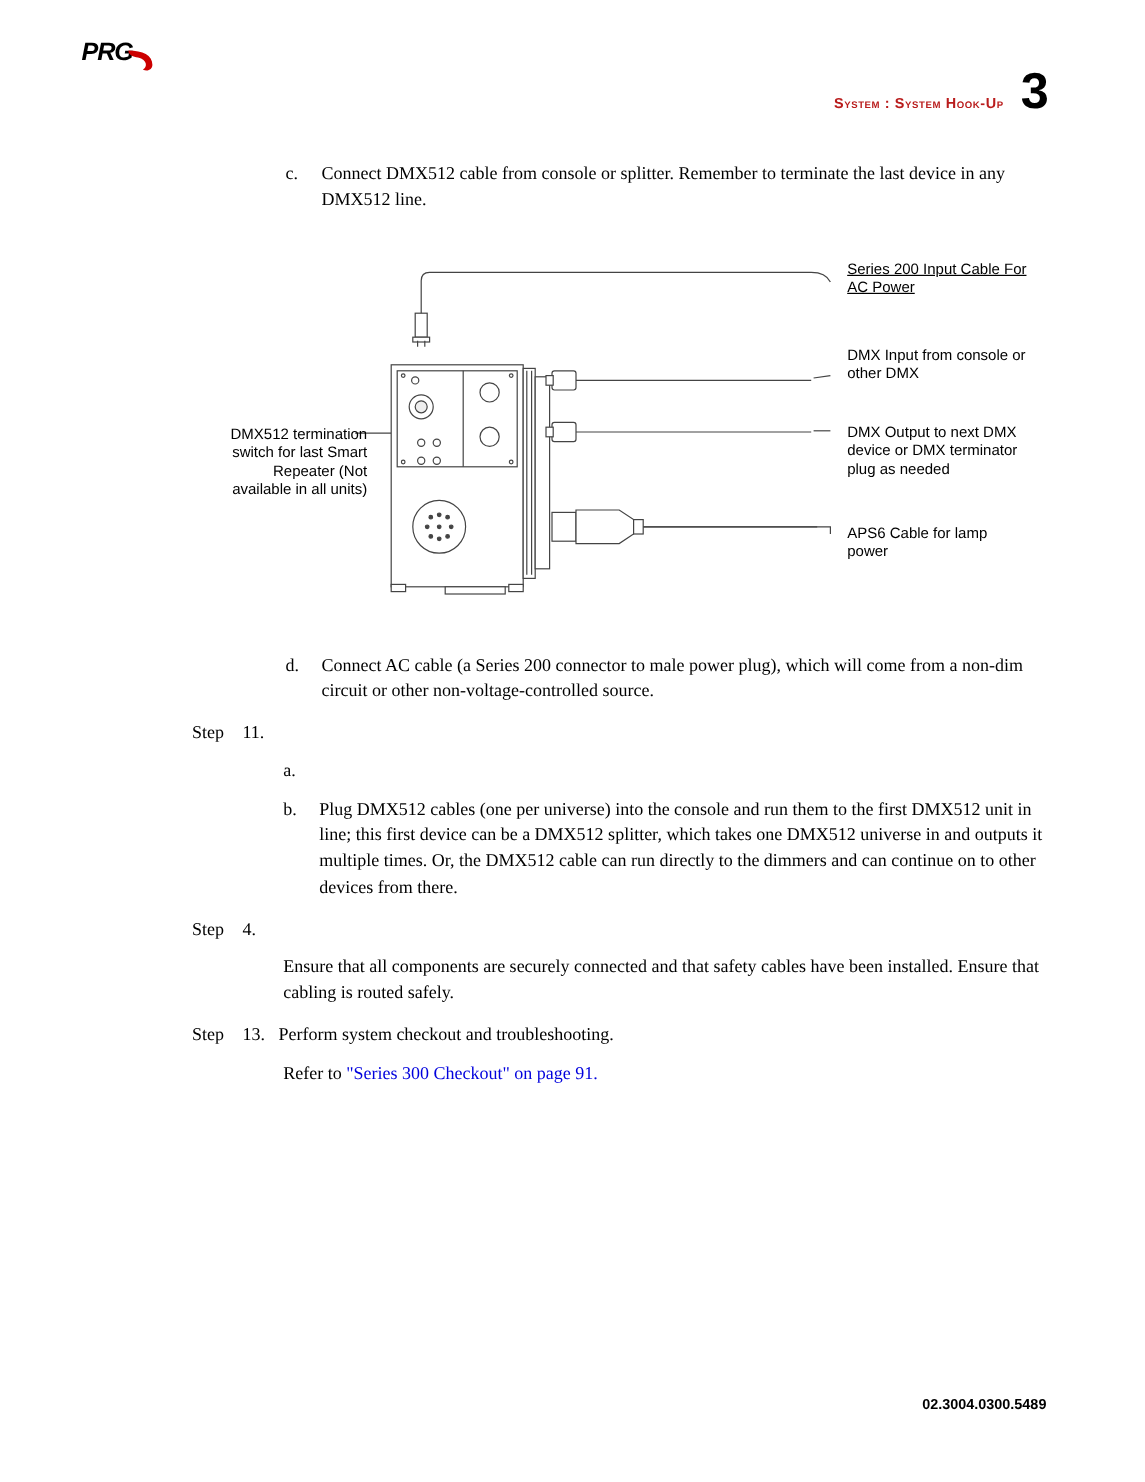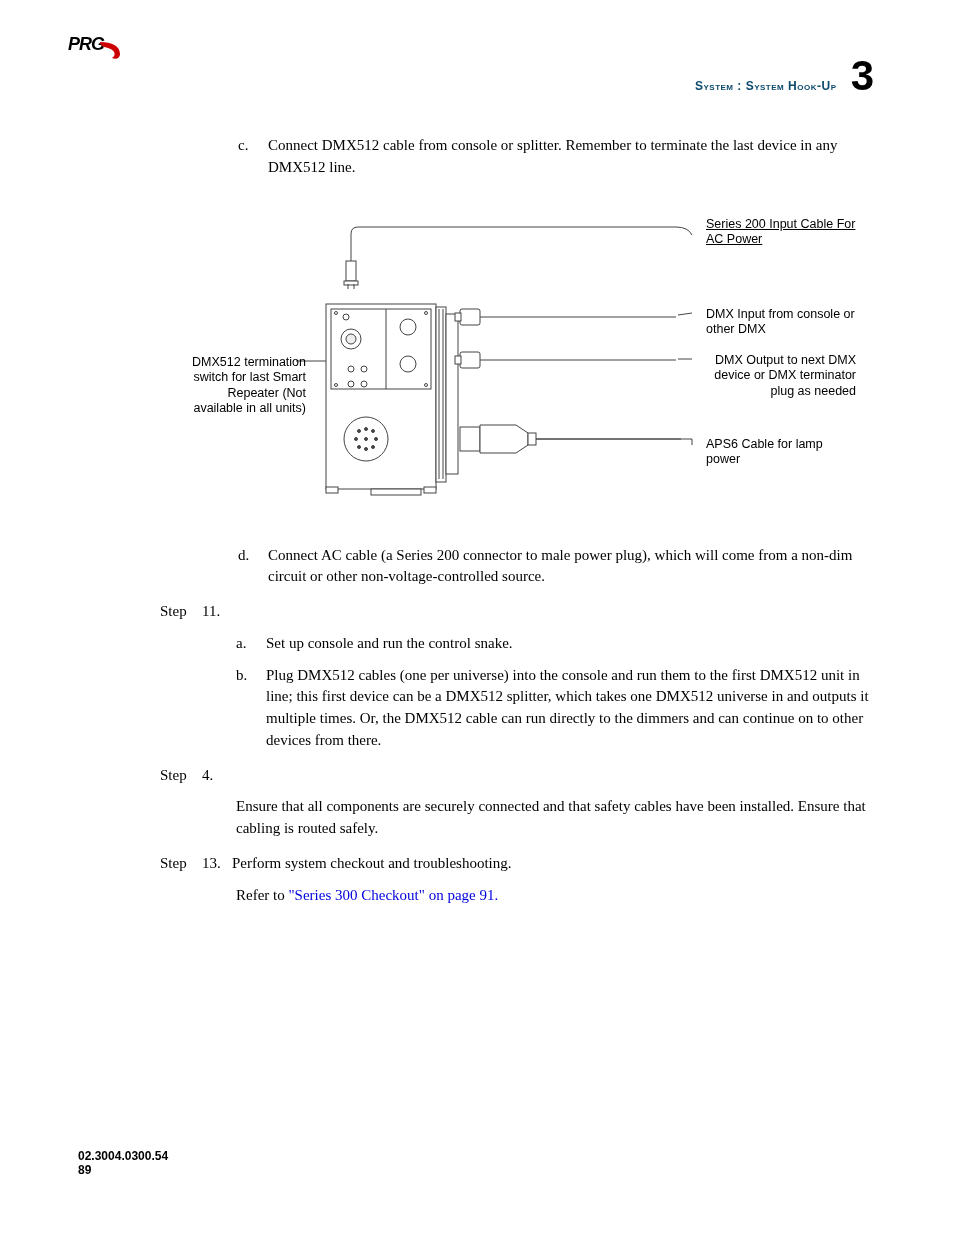--- a/index.html
+++ b/index.html
@@ -11,21 +11,21 @@
     color: #000;
     position: relative;
     font-size: 15px;
   }
   .page { position: relative; width: 100%; height: 100%; }
   .logo {
     position: absolute;
     left: 68px; top: 30px;
     font-style: italic;
     font-weight: bold;
-    font-size: 18px;
+    font-size: 21px;
     letter-spacing: -1px;
     color: #000;
     font-family: Arial, sans-serif;
   }
   .logo .swoosh {
     display: inline-block;
     width: 24px; height: 20px;
     position: relative;
     top: 10px;
     margin-left: -6px;
@@ -34,21 +34,21 @@
   .header {
     position: absolute;
     top: 55px; right: 80px;
     text-align: right;
     font-family: Arial, sans-serif;
   }
   .header-text {
     display: inline-block;
     font-size: 12px;
     font-weight: bold;
-    color: #0c4a6e;
+    color: #b91c1c;
     font-variant: small-caps;
     letter-spacing: 0.5px;
     vertical-align: baseline;
     margin-right: 10px;
   }
   .header-num {
     display: inline-block;
     font-size: 42px;
     font-weight: bold;
     vertical-align: baseline;
@@ -91,21 +91,20 @@
     color: #000;
   }
   .diagram .label { position: absolute; line-height: 1.25; }
   .footer {
     position: absolute;
     bottom: 58px; left: 78px; right: 82px;
     display: flex; justify-content: flex-end;
     font-family: Arial, sans-serif;
     font-size: 12px;
     font-weight: bold;
-    flex-direction: column;
   }
 </style>
 </head>
 <body>
 
 <div class="page">
   <div class="logo">
     <span>PRG</span><span class="swoosh">
       <svg viewBox="0 0 24 20">
           <path d="M2 2 C 14 2, 22 6, 22 14 C 22 18, 18 20, 14 18 C 18 16, 18 10, 10 8 C 6 7, 2 6, 2 2 Z" fill="#cc0000"></path>
@@ -208,37 +207,36 @@
           <rect x="352" y="224" width="8" height="12"></rect>
           <line x1="360" y1="230" x2="505" y2="230"></line>
         </g>
       </svg>
 
       <div class="label" style="left:0; top:146px; width:130px; text-align:right;">DMX512 termination switch for last Smart Repeater (Not available in all units)</div>
       <div class="label" style="left:530px; top:8px; width:150px;text-decoration:underline;">
         <span style="font-weight:normal;">Series 200 Input Cable For</span><br>
         <span>AC Power</span>
       </div>
-      <div class="label" style="left:530px; top:98px; width:150px;">DMX Input from console or other DMX</div>
-      <div class="label" style="left:530px; top:144px; width:150px;text-align:right;">DMX Output to next DMX device or DMX terminator plug as needed</div>
+      <div class="label" style="left:530px; top:80px; width:150px;">DMX Input from console or other DMX</div>
+      <div class="label" style="left:530px; top:144px; width:150px;">DMX Output to next DMX device or DMX terminator plug as needed</div>
       <div class="label" style="left:530px; top:228px; width:150px;">APS6 Cable for lamp power</div>
     </div>
 
     <div class="list-item sub-indent">
       <div class="marker">d.</div>
       <div>Connect AC cable (a Series 200 connector to male power plug), which will come from a non-dim circuit or other non-voltage-controlled source.</div>
     </div>
 
     <div class="step-item">
       <div class="step-label">Step</div>
       <div class="step-num">11.</div>
     </div>
     <div class="step-sub list-item">
       <div class="marker">a.</div>
-      <div>Set up console and run the control snake.</div>
     </div>
     <div class="step-sub list-item">
       <div class="marker">b.</div>
       <div>Plug DMX512 cables (one per universe) into the console and run them to the first DMX512 unit in line; this first device can be a DMX512 splitter, which takes one DMX512 universe in and outputs it multiple times. Or, the DMX512 cable can run directly to the dimmers and can continue on to other devices from there.</div>
     </div>
 
     <div class="step-item">
       <div class="step-label">Step</div>
       <div class="step-num">4.</div>
     </div>

